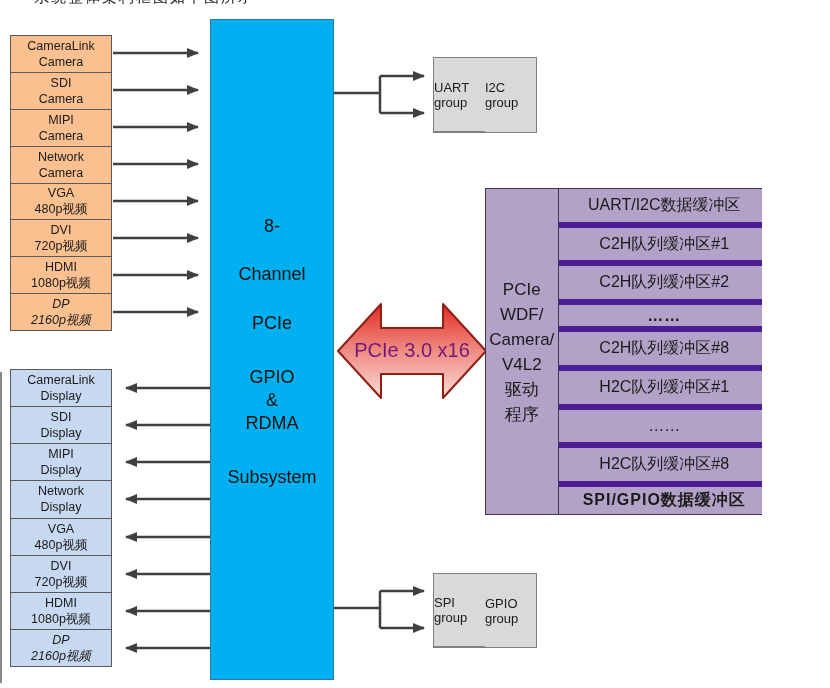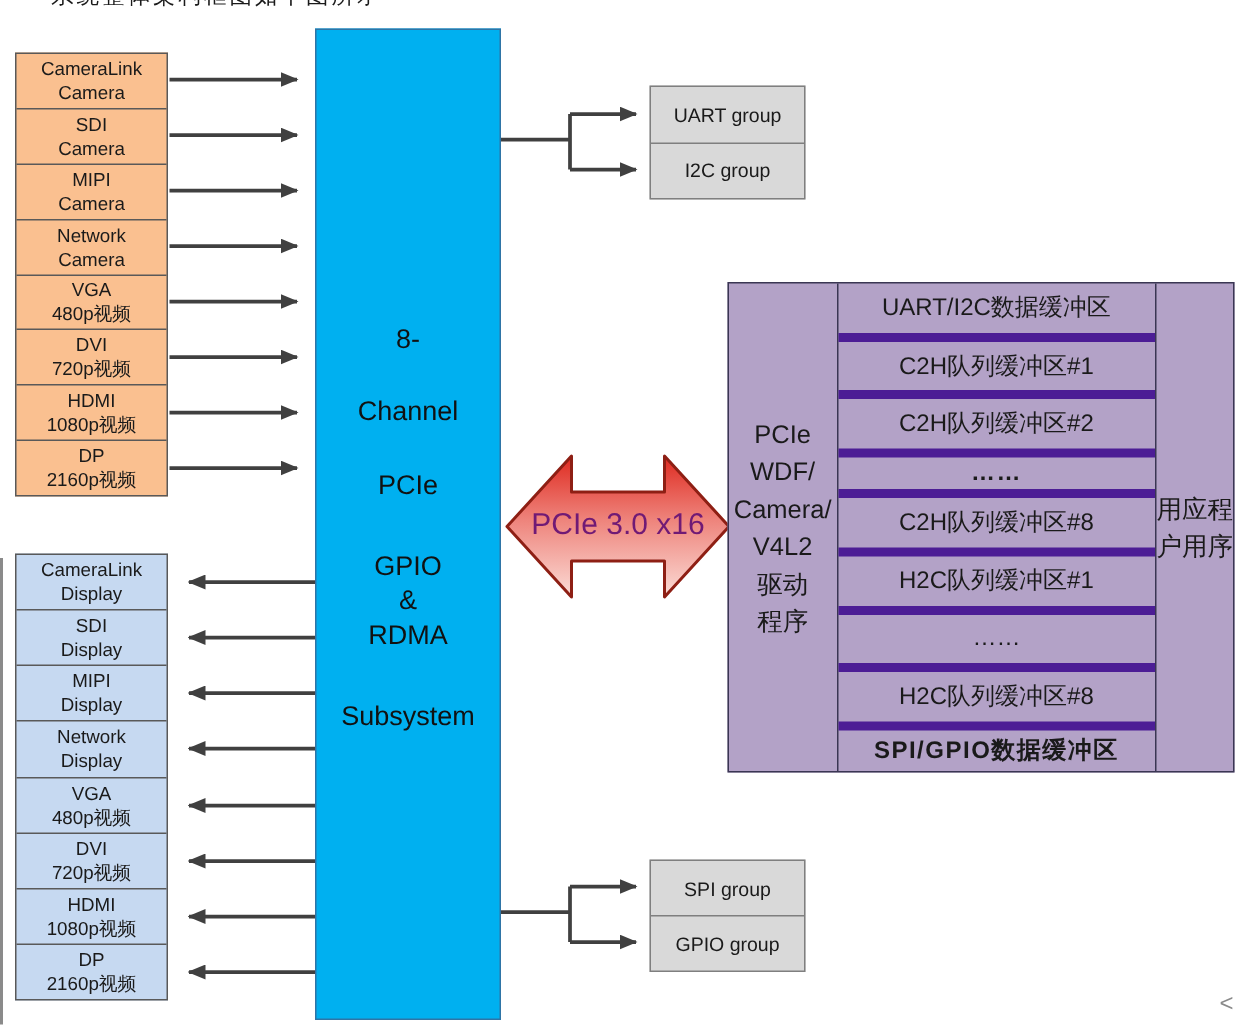--- a/index.html
+++ b/index.html
@@ -1,43 +1,43 @@
 <!DOCTYPE html>
 <html><head>
 <meta charset="utf-8">
 <style>
   html,body{margin:0;padding:0;background:#ffffff;}
   #stage{
-    position:relative;width:830px;height:688px;background:#ffffff;
+    position:relative;width:762px;height:688px;background:#ffffff;
     font-family:"Liberation Sans","DejaVu Sans",sans-serif;color:#1a1a1a;
     overflow:hidden;
   }
   
   .caption-clip{position:absolute;left:34px;top:0;width:215px;height:8px;overflow:hidden;}
   .caption-clip span{display:block;margin-top:-12px;font-size:15px;letter-spacing:2px;color:#1a1a1a;white-space:nowrap;}
 
   
   svg.connectors{position:absolute;left:0;top:0;pointer-events:none;}
 
   
   .io-table{position:absolute;display:flex;flex-direction:column;box-sizing:border-box;border:1px solid #595959;}
   .io-table .row{flex:1;display:flex;flex-direction:column;align-items:center;justify-content:center;
     box-sizing:border-box;border-bottom:1px solid #595959;font-size:12.5px;line-height:16px;text-align:center;}
-  .io-table .row:last-child{border-bottom:none;}
+  .io-table .row:last-child{border-bottom:none;font-style:italic;}
   #camera-table{left:10px;top:35px;width:102px;height:296px;background:#FAC090;}
   #display-table{left:10px;top:369px;width:102px;height:298px;background:#C6D9F1;}
   #edge-line{position:absolute;left:0;top:372px;width:2px;height:311px;background:#8a8a8a;}
 
   
   #subsystem{position:absolute;left:210px;top:19px;width:124px;height:661px;background:#00B0F0;
     border:1.5px solid #2E74A6;box-sizing:border-box;}
   #subsystem .ln{position:absolute;left:0;width:100%;text-align:center;font-size:18px;color:#111;}
 
   
-  .group-table{position:absolute;left:433px;width:104px;display:flex;flex-direction:column;
+  .group-table{position:absolute;left:433px;width:104px;display:flex;flex-direction:row;
     background:#D9D9D9;border:1px solid #7F7F7F;box-sizing:border-box;}
   .group-table .grow{flex:1;display:flex;align-items:center;justify-content:center;
     font-size:13px;border-bottom:1px solid #7F7F7F;box-sizing:border-box;}
   .group-table .grow:last-child{border-bottom:none;}
   #uart-i2c-group{top:57px;height:76px;}
   #spi-gpio-group{top:573px;height:75px;}
 
   
   #pcie-arrow{position:absolute;left:336px;top:301px;}
   #pcie-link-label{position:absolute;left:336px;top:339px;width:152px;text-align:center;

